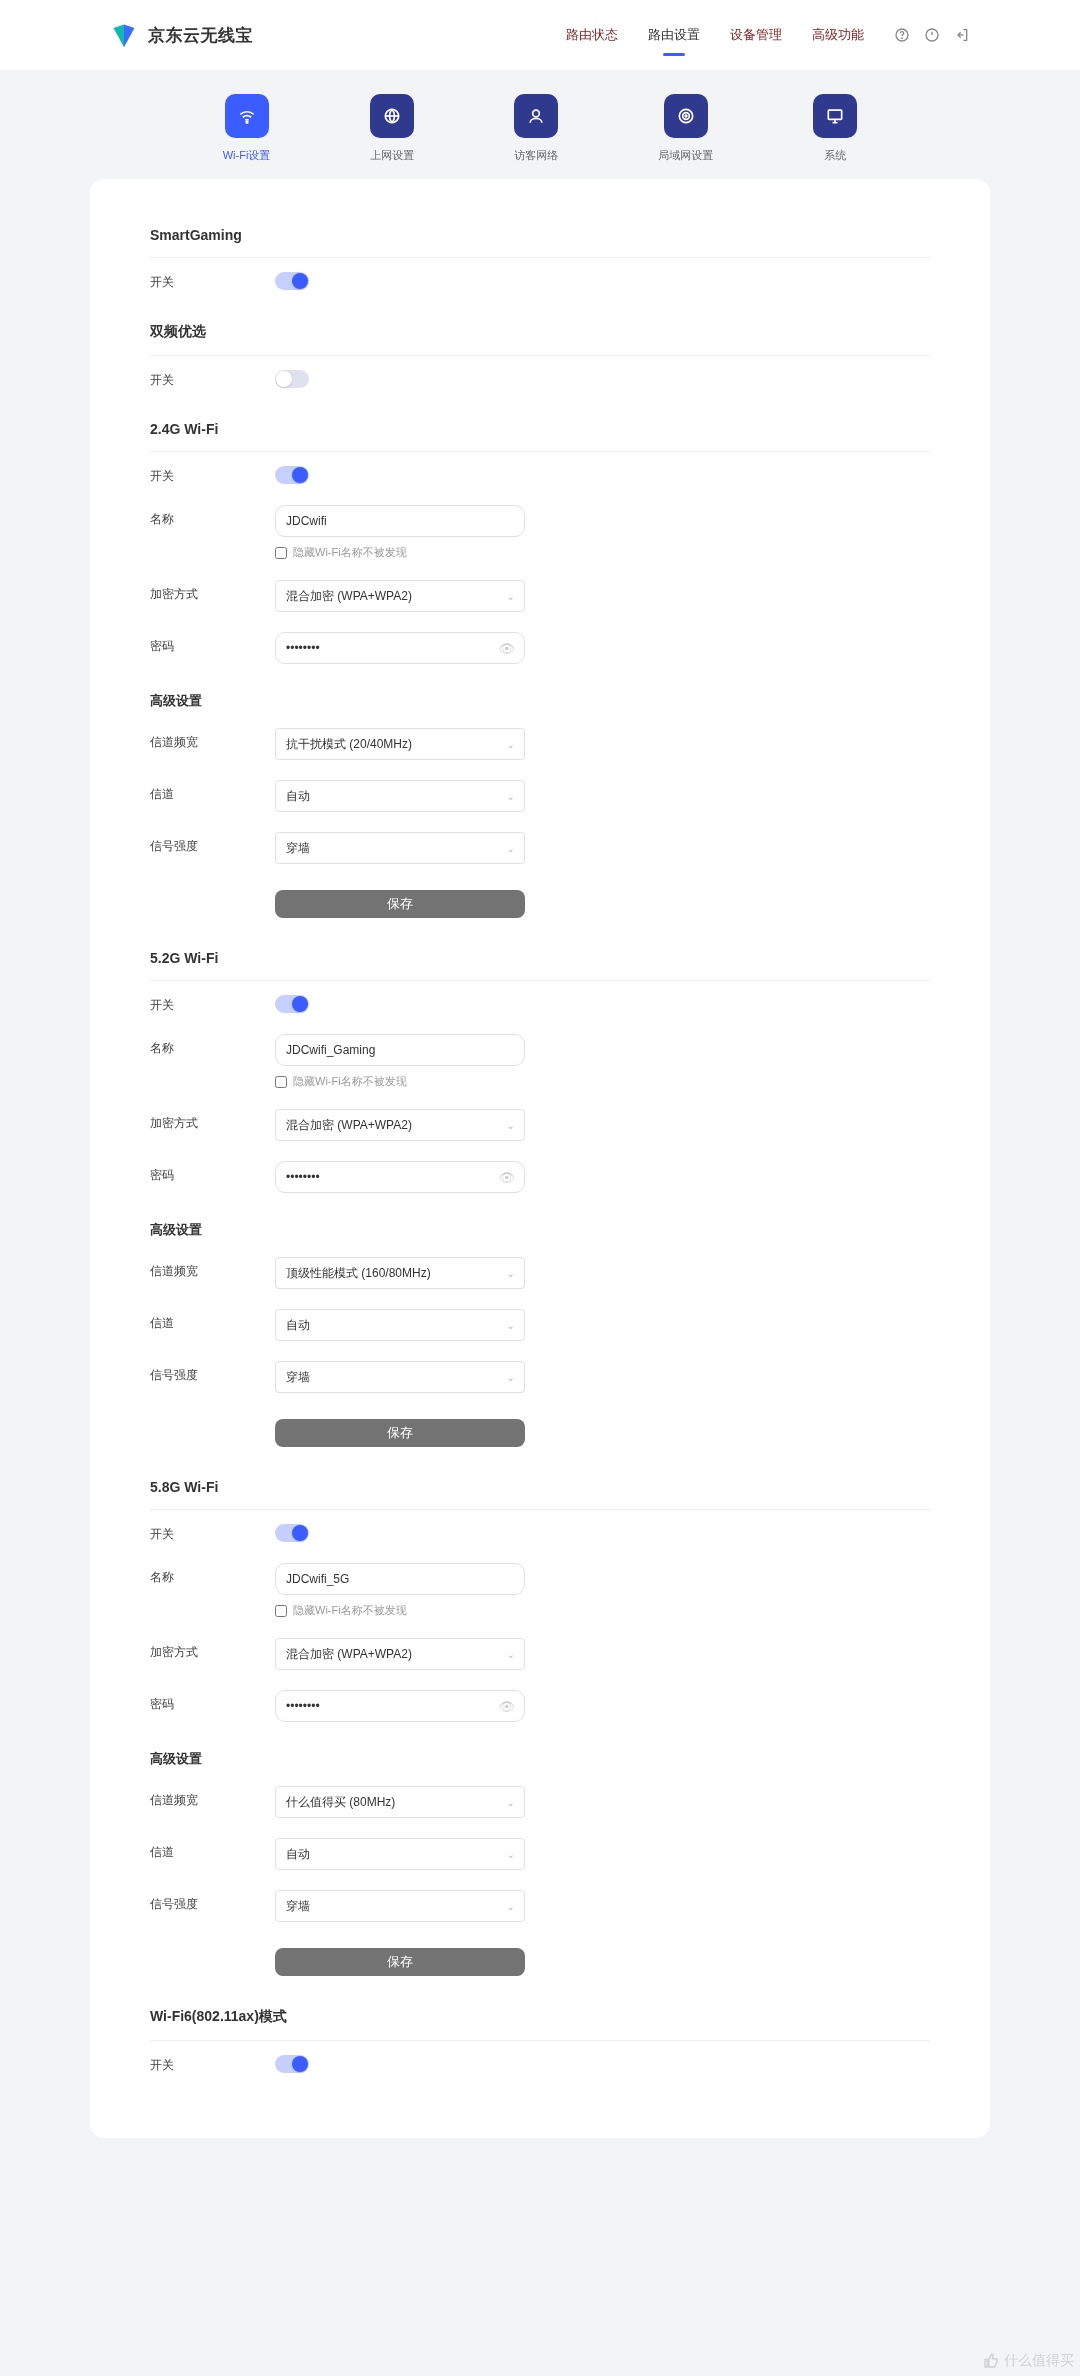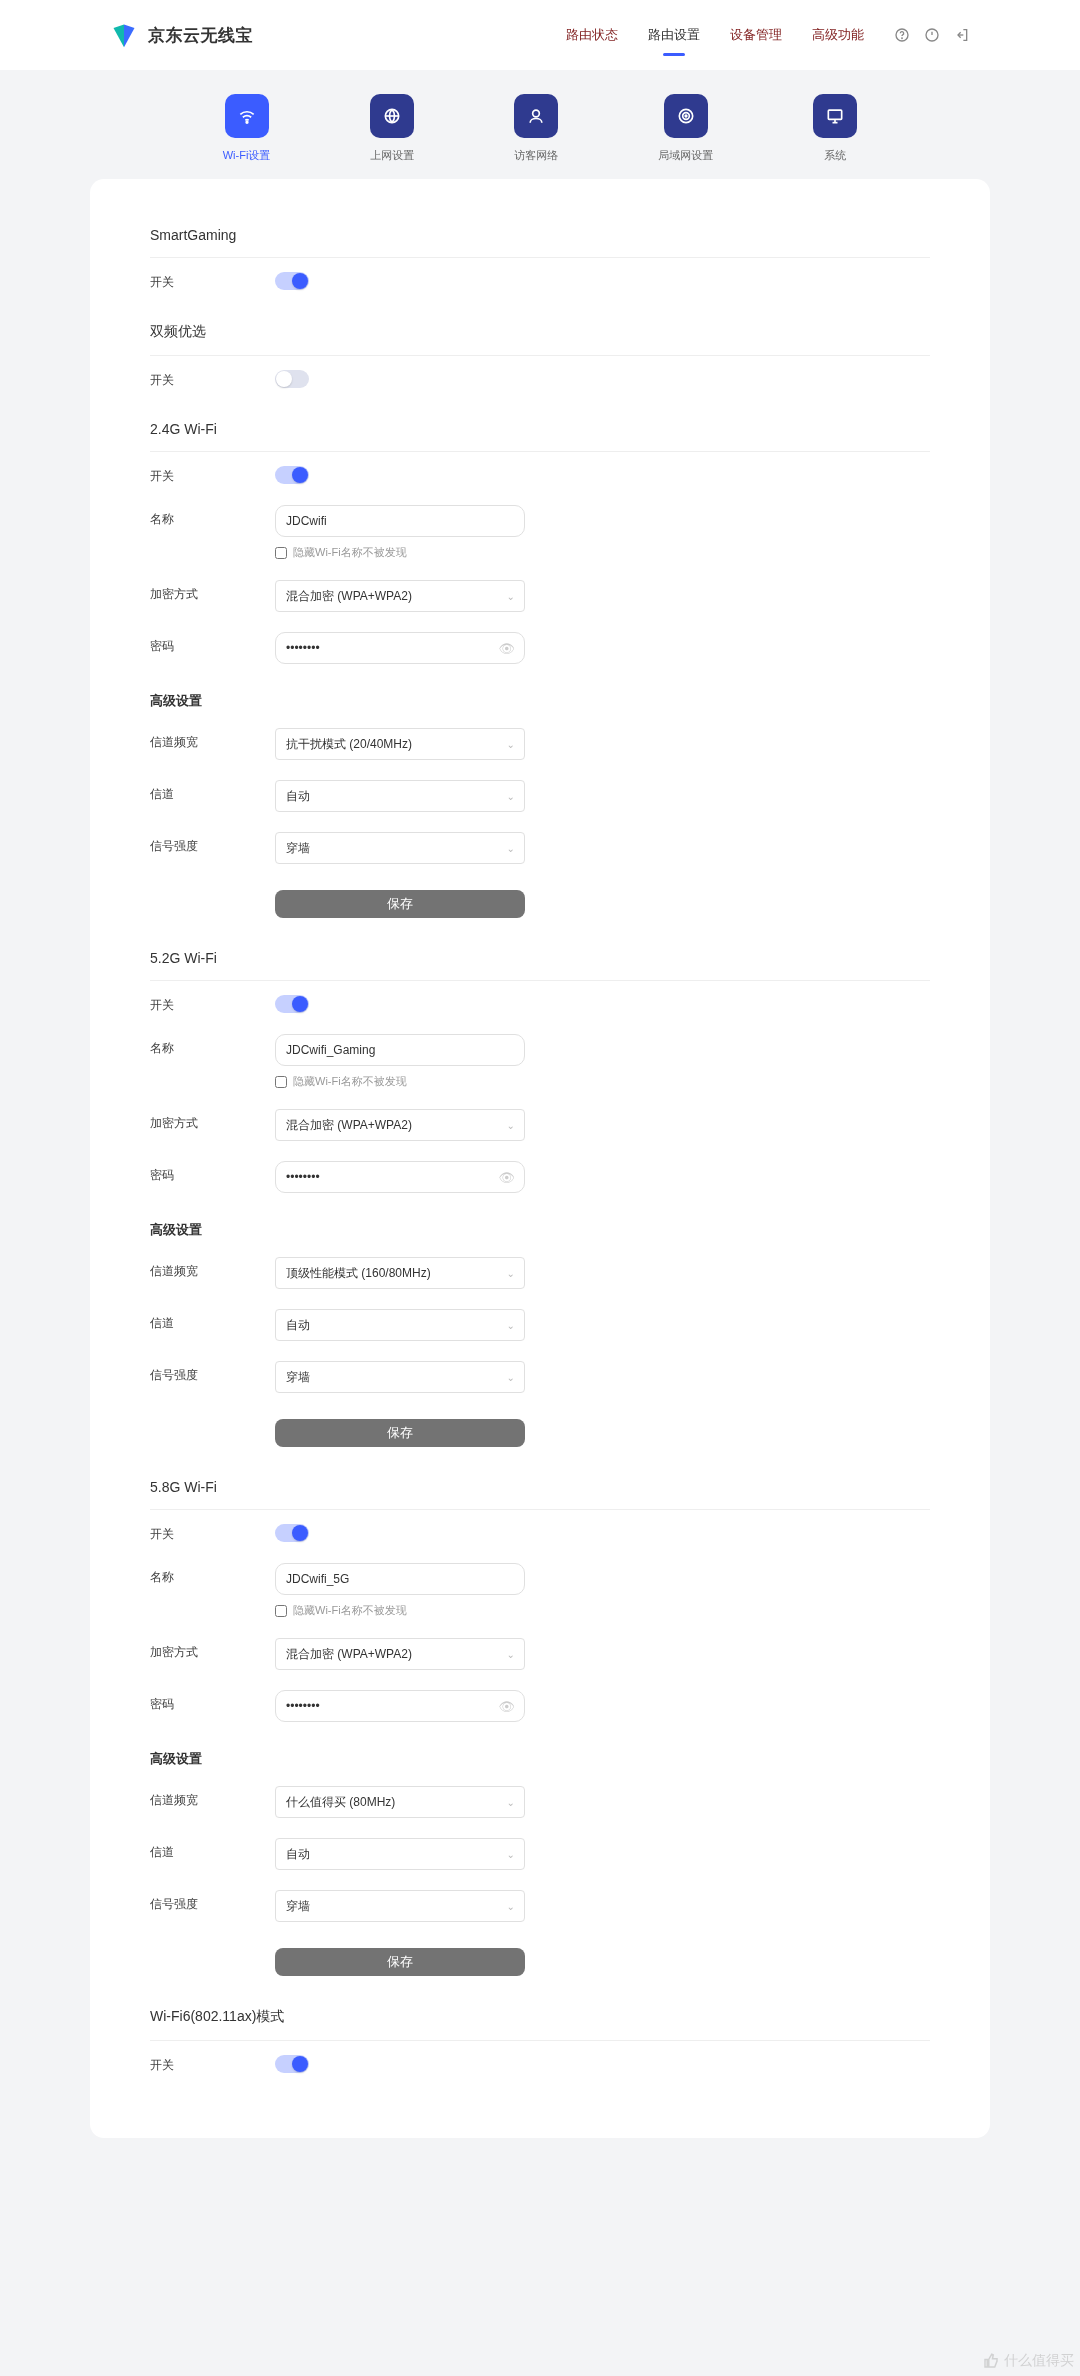--- a/index.html
+++ b/index.html
@@ -21,21 +21,21 @@
     .subtab { display: flex; flex-direction: column; align-items: center; gap: 10px; cursor: pointer; }
     .subtab-icon { width: 44px; height: 44px; border-radius: 10px; display: flex; align-items: center; justify-content: center; }
     .subtab-icon.active { background: #3b5cff; }
     .subtab-icon.idle { background: #2f3a8f; }
     .subtab-glyph { width: 20px; height: 20px; color: #fff; }
     .subtab-label { font-size: 11px; color: #666; }
     .subtab.active .subtab-label { color: #3b5cff; }
     
     .card { background: #fff; margin: 0 90px 30px; border-radius: 14px; padding: 30px 60px 50px; }
     .section { padding: 18px 0 4px; }
-    .section-title { font-size: 14px; font-weight: 400; color: #333; padding-bottom: 14px; border-bottom: 1px solid #eee; }
+    .section-title { font-size: 14px; font-weight: 700; color: #333; padding-bottom: 14px; border-bottom: 1px solid #eee; }
     .plain-title { font-size: 13px; font-weight: 600; color: #333; padding: 18px 0 8px; }
     .row { display: flex; align-items: flex-start; padding: 10px 0; }
     .row .label { width: 125px; font-size: 12px; color: #404040; padding-top: 6px; }
     .row .control { flex: 0 0 auto; }
     
     .toggle { width: 34px; height: 18px; border-radius: 12px; background: #dfe2ee; position: relative; cursor: pointer; margin-top:4px; }
     .toggle.on { background: #c6d0ff; }
     .toggle .knob { position: absolute; top: 1px; left: 1px; width: 16px; height: 16px; background: #fff; border-radius: 50%; transition: all .15s; box-shadow: 0 1px 2px rgba(0,0,0,0.15); }
     .toggle.on .knob { left: 17px; background: #3b5cff; }
     

